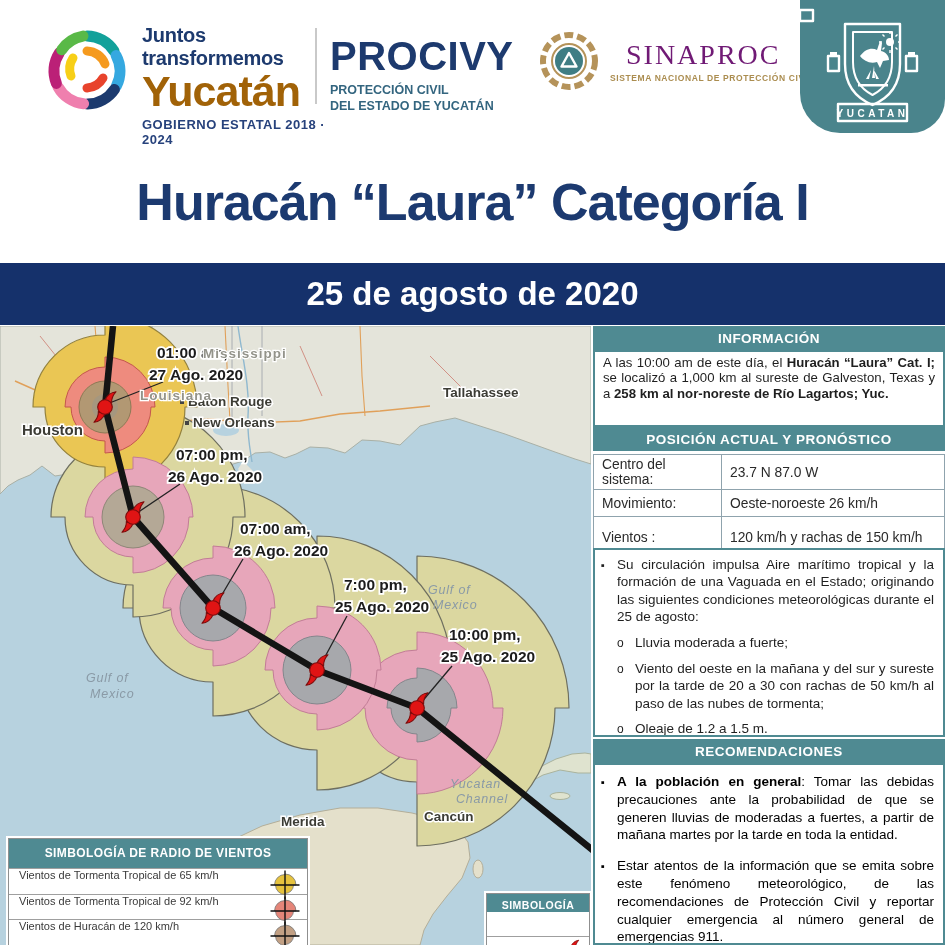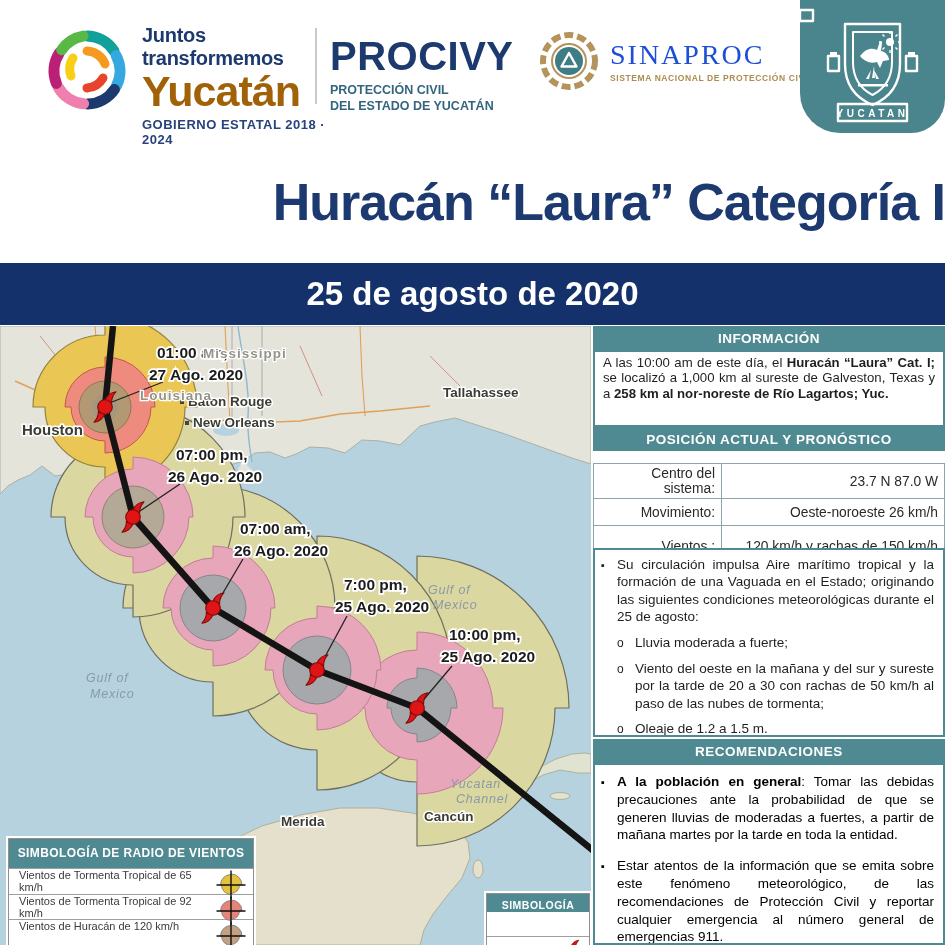--- a/index.html
+++ b/index.html
@@ -12,40 +12,40 @@
   .yuctext { position:absolute; left:142px; top:24px; width:190px; }
   .yuctag  { font-size:20px; font-weight:700; color:#1d3a6e; letter-spacing:-0.3px; }
   .yucname { font-size:43px; font-weight:800; color:#a16207; letter-spacing:-1px; line-height:1.0; }
   .yucgob  { font-size:13px; font-weight:700; color:#27427c; letter-spacing:0.5px; margin-top:4px; }
   .hdr-div { position:absolute; left:315px; top:28px; width:2px; height:76px; background:#c9c9c9; }
   .procivy { position:absolute; left:330px; top:34px; }
   .procivy-name { font-size:40px; font-weight:800; color:#1d3a6e; letter-spacing:0.5px; }
   .procivy-sub { font-size:12.5px; font-weight:700; color:#33657f; line-height:1.25; margin-top:4px; }
   .sinaproc { position:absolute; left:538px; top:30px; display:flex; align-items:center; }
   .sinaproc-txt { margin-left:10px; }
-  .sinaproc-name { font-family:"Liberation Serif", serif; font-size:28px; color:#1d4ed8; letter-spacing:2px; }
+  .sinaproc-name { font-family:"Liberation Serif", serif; font-size:28px; color:#701a75; letter-spacing:2px;margin-left:16px; }
   .sinaproc-sub { font-size:8.5px; font-weight:700; color:#ab8d50; letter-spacing:0.6px; margin-top:2px; }
   .shield-card { position:absolute; left:800px; top:0; width:145px; height:133px; background:#4a848c; border-radius:0 0 34px 40px; }
 
   
-  .title { position:absolute; left:0; top:172px; width:945px; text-align:right; font-size:52px; font-weight:800; color:#1c3a70; letter-spacing:-1px; }
+  .title { position:absolute; left:0; top:172px; width:945px; text-align:center; font-size:52px; font-weight:800; color:#1c3a70; letter-spacing:-1px; }
   .banner { position:absolute; left:0; top:263px; width:945px; height:62px; background:#15316b; color:#fff; font-size:33px; font-weight:700; text-align:center; line-height:62px; }
 
   
   .mapwrap { position:absolute; left:0; top:326px; width:591px; height:619px; overflow:hidden; }
   .mapwrap svg.map { display:block; }
   text.city { font-size:13.5px; font-weight:700; fill:#3c3c35; paint-order:stroke; stroke:#ffffff; stroke-width:3px; }
   text.city-big { font-size:15px; }
   text.region { font-size:13.5px; font-weight:700; fill:#93938a; letter-spacing:1px; paint-order:stroke; stroke:#ffffff; stroke-width:2.5px; }
   text.water { font-size:12.5px; font-style:italic; fill:#8a9aa6; letter-spacing:0.8px; }
   text.tlabel { font-size:15.5px; font-weight:700; fill:#1c1c1c; paint-order:stroke; stroke:#ffffff; stroke-width:3.5px; }
 
   .overlaybox { position:absolute; background:#fff; border:1px solid #8f8f8f; box-shadow:0 0 0 2px #ffffff; }
   .overlaybox .obhead { background:#4f8a92; color:#fff; font-weight:700; text-align:center; }
-  .wind-legend { left:8px; top:512px; width:246px; }
+  .wind-legend { left:8px; top:512px; width:300px; }
   .wind-legend .obhead { height:29px; line-height:29px; font-size:12px; letter-spacing:0.4px; }
   .wl-row { height:25.5px; display:flex; border-top:1px solid #9f9f9f; padding-left:10px; font-size:11px; color:#3a3a3a; }
   .wl-row svg { margin-left:auto; margin-right:6px; flex:none; }
   .symb { left:486px; top:567px; width:104px; }
   .symb .obhead { height:18px; line-height:22px; font-size:10.5px; letter-spacing:0.5px; }
   .symb-row { height:29px; display:flex; align-items:center; padding:0 6px 0 8px; font-size:13.5px; color:#2b2b2b; border-top:1px solid #9f9f9f;margin-top:24px; }
   .symb-row svg { margin-left:auto; flex:none; }
 
   
   .panel { position:absolute; left:593px; top:326px; width:352px; height:619px; }
@@ -280,21 +280,21 @@
       </div>
     </div>
   </div>
 
   <div class="panel">
 
     <div class="sec teal-head" style="top:0; height:24px;">INFORMACIÓN</div>
     <div class="sec whitebox info-body" style="top:24px; height:77px;"><span>A las 10:00 am de este día, el </span><b>Huracán “Laura” Cat. I;</b><span> se localizó a 1,000 km al sureste de Galveston, Texas y a </span><b>258 km al nor-noreste de Río Lagartos; Yuc.</b></div>
 
     <div class="sec teal-head" style="top:101px; height:24px;">POSICIÓN ACTUAL Y PRONÓSTICO</div>
-    <div class="sec" style="top:137px;text-align:right;">
+    <div class="sec" style="top:128px;">
       <table class="postable">
         <tbody>
             <tr>
           <td class="lbl" style="height:27px;">Centro del sistema:</td>
           <td>23.7 N  87.0 W</td>
         </tr>
         <tr>
           <td class="lbl" style="height:27px;">Movimiento:</td>
           <td>Oeste-noroeste 26 km/h</td>
         </tr>

